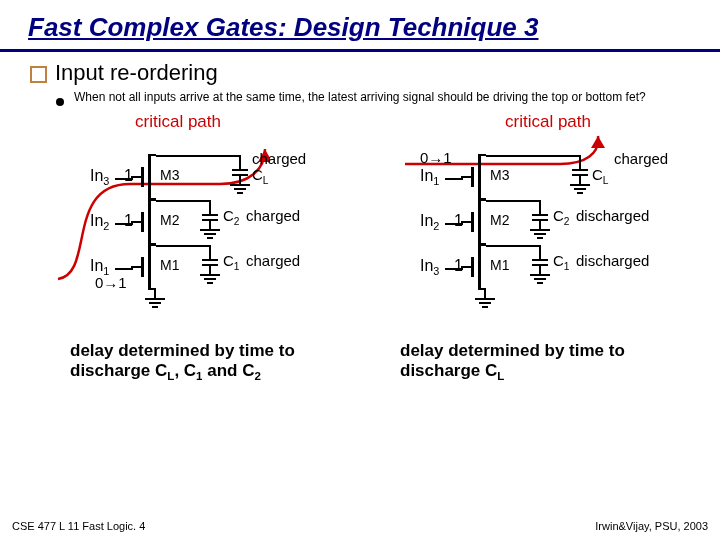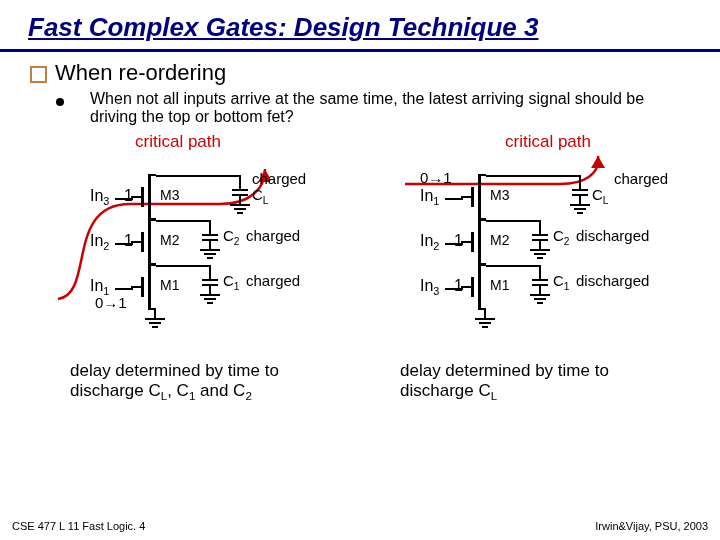--- a/index.html
+++ b/index.html
@@ -31,22 +31,22 @@
     margin-bottom: 4px;
   }
   .sq {
     width: 13px; height: 13px;
     border: 2px solid #c08040;
     margin-top: 6px;
     flex-shrink: 0;
   }
   .b2 {
     display: flex;
-    gap: 26px;
-    font-size: 16px;
+    gap: 10px;
+    font-size: 12px;
     margin-left: 26px;
   }
   .dot {
     width: 8px; height: 8px;
     background: #000;
     border-radius: 50%;
     margin-top: 8px;
     flex-shrink: 0;
   }
   .diagrams {
@@ -145,20 +145,21 @@
   }
   .gnd .a{position:absolute;left:0;top:0;width:20px;height:2px;background:#000;}
   .gnd .b{position:absolute;left:4px;top:4px;width:12px;height:2px;background:#000;}
   .gnd .c{position:absolute;left:7px;top:8px;width:6px;height:2px;background:#000;}
   .wire-h {position:absolute;height:2px;background:#000;}
   .wire-v {position:absolute;width:2px;background:#000;}
   .caption {
     font-size: 17px;
     position:absolute;
     bottom: 0;
+    font-weight: bold;
   }
   .footer-l {
     position:absolute;
     left: 12px;
     bottom: 8px;
     font-size: 11px;
   }
   .footer-r {
     position:absolute;
     right: 12px;
@@ -171,21 +172,21 @@
 </style>
 </head>
 <body>
 
 <div class="title">Fast Complex Gates:  Design Technique 3</div>
 
 <div class="body-content">
 
   <div class="b1">
     <div class="sq"></div>
-    <div>When re-ordering</div>
+    <div>Input re-ordering</div>
   </div>
 
   <div class="b2">
     <div class="dot"></div>
     <div>When not all inputs arrive at the same time, the latest arriving signal should be driving the top or bottom fet?</div>
   </div>
 
   <div class="diagrams">
 
     <div class="diag">

